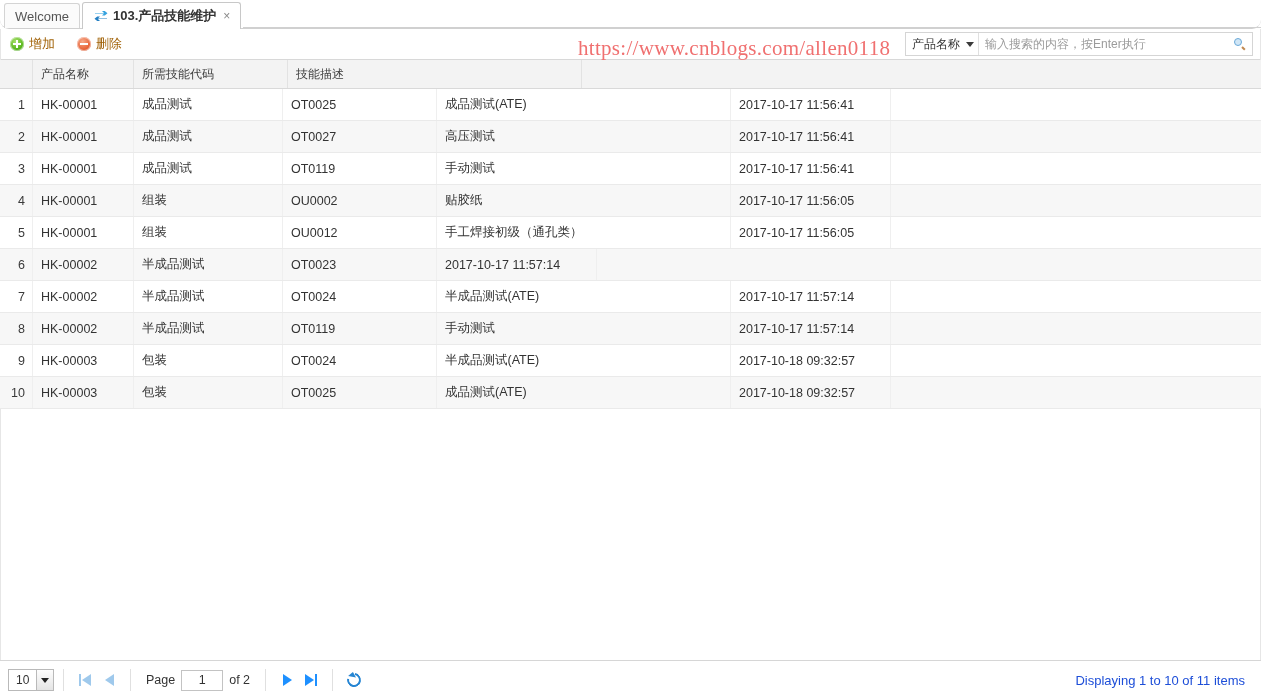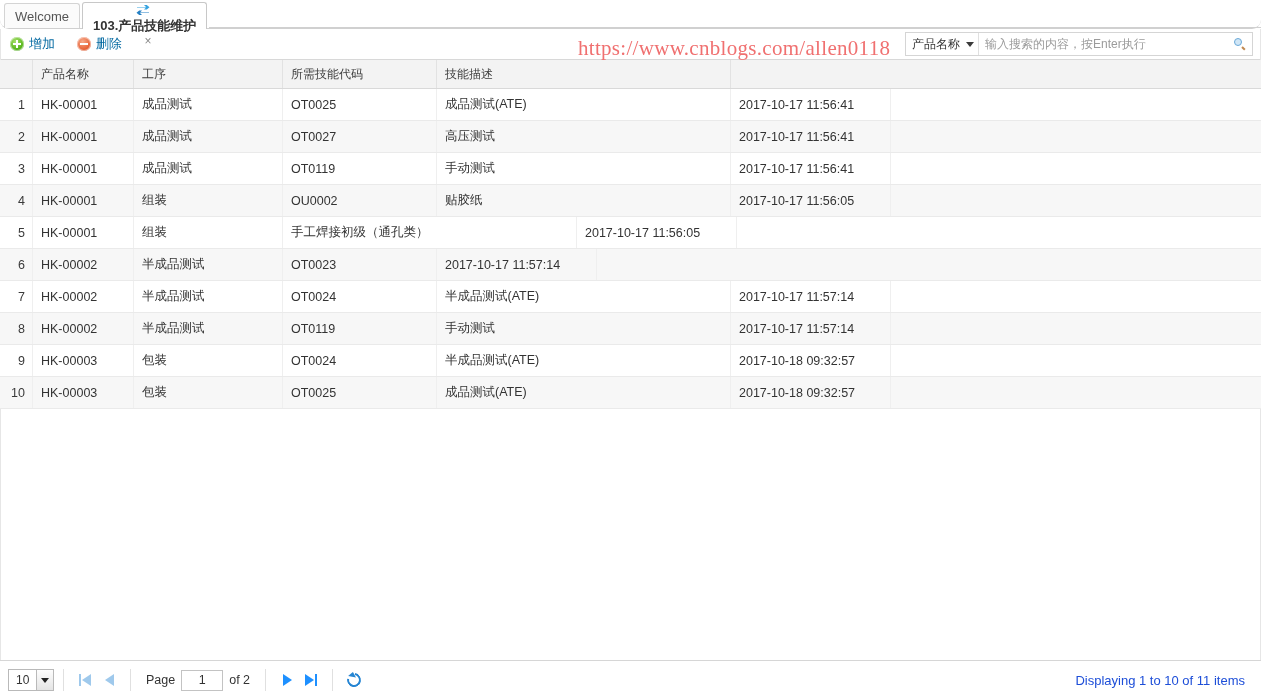--- a/index.html
+++ b/index.html
@@ -47,21 +47,20 @@
   }
   .tab.active {
     background: #ffffff;
     border-color: #c8c8c8;
     color: #333333;
     font-weight: bold;
     height: 27px;
     margin-bottom: -1px;
     position: relative;
     z-index: 3;
-    flex-direction: column;
   }
   .tab .tab-icon {
     display: inline-block;
     width: 16px;
     height: 14px;
     margin-right: 4px;
     position: relative;
   }
   .tab .tab-close {
     margin-left: 7px;
@@ -84,21 +83,21 @@
     background: #ffffff;
     display: flex;
     align-items: center;
     position: relative;
     padding-left: 10px;
   }
   .tbtn {
     display: flex;
     align-items: center;
     font-size: 13px;
-    color: #0369a1;
+    color: #a16207;
     margin-right: 22px;
     cursor: pointer;
     white-space: nowrap;
   }
   .tbtn .ic {
     width: 14px;
     height: 14px;
     margin-right: 5px;
     border-radius: 50%;
     position: relative;
@@ -438,21 +437,20 @@
   </div>
 </div>
 
 <div class="side-line l"></div>
 <div class="side-line r"></div>
 
 <div class="grid">
   <div class="grid-header">
     <div class="hcell col-num"></div>
     <div class="hcell col-name">产品名称</div>
-    <div class="hcell col-proc">工序</div>
     <div class="hcell col-code2">所需技能代码</div>
     <div class="hcell col-desc">技能描述</div>
     <div class="hcell filler"></div>
   </div>
   <div class="grid-body" id="grid-body">
       <div class="row">
         <div class="cell col-num rownum">1</div>
         <div class="cell col-name">HK-00001</div>
         <div class="cell col-proc">成品测试</div>
         <div class="cell col-code2">OT0025</div>
@@ -484,20 +482,21 @@
         <div class="cell col-proc">组装</div>
         <div class="cell col-code2">OU0002</div>
         <div class="cell col-desc">贴胶纸</div>
         <div class="cell col-date">2017-10-17 11:56:05</div>
         <div class="cell filler"></div>
       </div>
       <div class="row">
         <div class="cell col-num rownum">5</div>
         <div class="cell col-name">HK-00001</div>
         <div class="cell col-proc">组装</div>
+        <div class="cell col-code2">OU0012</div>
         <div class="cell col-desc">手工焊接初级（通孔类）</div>
         <div class="cell col-date">2017-10-17 11:56:05</div>
         <div class="cell filler"></div>
       </div>
       <div class="row alt">
         <div class="cell col-num rownum">6</div>
         <div class="cell col-name">HK-00002</div>
         <div class="cell col-proc">半成品测试</div>
         <div class="cell col-code2">OT0023</div>
         <div class="cell col-date">2017-10-17 11:57:14</div>

